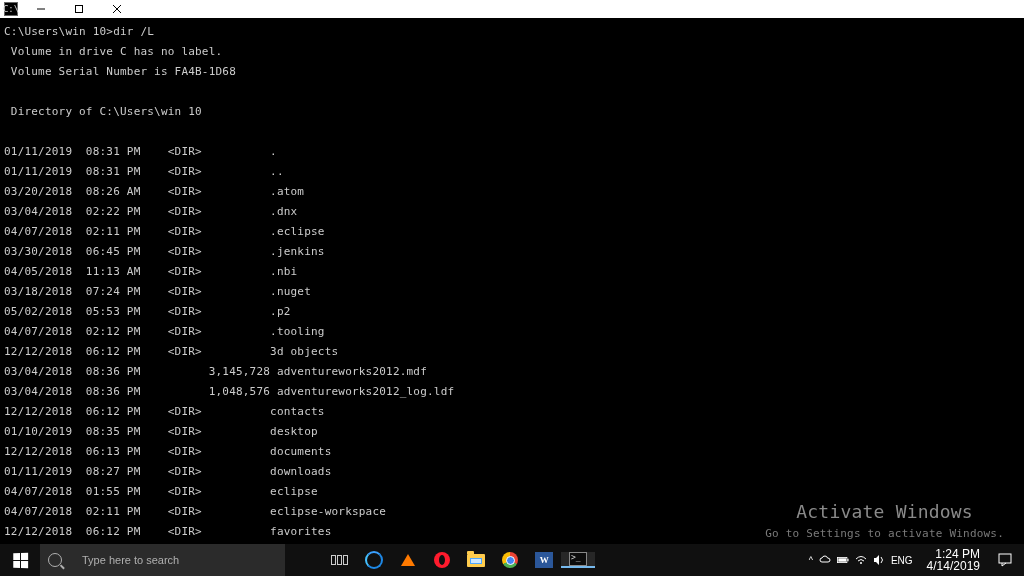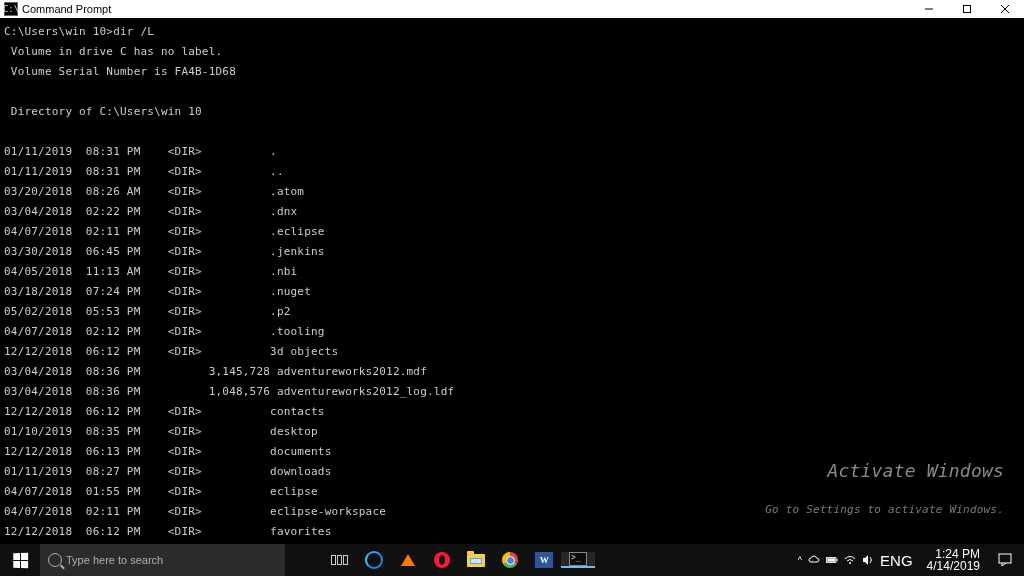--- a/index.html
+++ b/index.html
@@ -9,29 +9,29 @@
   .titlebar { height: 18px; background: #fff; display: flex; align-items: center; padding-left: 4px; font-size: 11px; color: #000; }
   .titlebar .icon { width: 14px; height: 14px; margin-right: 4px; display: inline-flex; align-items: center; justify-content: center; font-size:9px; font-family: Consolas, monospace; background:#000; color:#ccc; border:1px solid #666;}
   .titlebar .title { flex: 1; }
   .titlebar .controls { display: flex; height: 100%; }
   .titlebar .ctrl { width: 38px; display: flex; align-items: center; justify-content: center; font-size: 10px; }
   
   .terminal { flex: 1; background: #000; color: #ccc; font-family: Consolas, "Lucida Console", monospace; font-size: 11px; line-height: 20px; padding: 4px 4px 16px 4px; white-space: pre; overflow: hidden; position: relative; letter-spacing: 0.2px;}
   .prompt-line { display:inline;text-align:center; }
   .cursor { display:inline-block; width:7px; height:2px; background:#ccc; vertical-align: baseline; position:relative; top:1px;}
   
-  .watermark { position: absolute; right: 20px; bottom: 24px; color: #7c7c7c; text-align: right; font-style: italic; }
+  .watermark { position: absolute; right: 20px; bottom: 0; color: #7c7c7c; text-align: center; }
   .watermark .w1 { font-size: 18px; font-weight: 400; color:#8a8a8a;}
-  .watermark .w2 { font-size: 11px; color:#7a7a7a; margin-top:19px;}
+  .watermark .w2 { font-size: 11px; color:#7a7a7a; margin-top:2px;}
   
   .taskbar { height: 32px; background: #101010; display: flex; align-items: stretch; color: #fff; font-size: 11px; position:relative;}
   .tb-left { display:flex; align-items:center; }
   .tb-item { width: 36px; display:flex; align-items:center; justify-content:center; }
   .start { width: 40px; }
-  .searchbox { display:flex; align-items:center; background:#2b2b2b; height:100%; width:245px; padding-left:8px; color:#b0b0b0; gap:4px;}
+  .searchbox { display:flex; align-items:center; background:#2b2b2b; height:100%; width:245px; padding-left:8px; color:#b0b0b0; gap:20px;}
   .searchbox .circ { width:14px; height:14px; border:1.5px solid #b0b0b0; border-radius:50%; position:relative;}
   .searchbox .circ:after { content:""; position:absolute; width:5px; height:1.5px; background:#b0b0b0; transform:rotate(45deg); right:-4px; bottom:-1px;}
   .tb-right { margin-left:auto; display:flex; align-items:center; gap:2px; padding-right:2px;}
   .tray { display:flex; align-items:center; gap:6px; padding:0 6px; font-size:10px; color:#fff;}
   .tray svg, .tray .glyph { width:12px; height:12px; }
   .clock { text-align:right; line-height:12px; font-size:12px; padding:0 6px;}
   .notif { width:34px; display:flex; align-items:center; justify-content:center;}
   .app-icon { width:34px; display:flex; align-items:center; justify-content:center;}
   .app-icon.active { background:#272727; border-bottom:2px solid #76b9ed;}
   .edge-ring { width:18px; height:18px; border-radius:50%; border:2px solid #1e88e5; border-left-color:#44c0ff; border-top-color:#3aa0ff;}
@@ -43,30 +43,29 @@
   .folder:after{content:""; position:absolute; left:3px; right:3px; top:4px; bottom:3px; border:1px solid #4da6ff; background:linear-gradient(#cde8ff,#cde8ff);}  
   .chrome { width:16px; height:16px; border-radius:50%; background:conic-gradient(#ea4335 0 120deg,#4caf50 120deg 240deg,#fbbc05 240deg 360deg); display:flex; align-items:center; justify-content:center;}
   .chrome:after{content:""; width:7px; height:7px; border-radius:50%; background:#4285f4; border:1.5px solid #fff;}
   .word { width:18px; height:16px; background:#2b579a; color:#fff; font-size:9px; font-weight:bold; display:flex; align-items:center; justify-content:center; font-family:"Segoe UI"; letter-spacing:-0.5px;}
   .cmd { width:18px; height:14px; background:#0c0c0c; border:1px solid #888; color:#ccc; font-size:8px; font-family:Consolas,monospace; display:flex; align-items:flex-start; padding-left:1px;}
   .taskview { display:flex; gap:1px;}
   .taskview span{ width:5px; height:10px; border:1px solid #ccc;}
   .winlogo { display:grid; grid-template-columns:7px 7px; grid-template-rows:7px 7px; gap:1px; transform:perspective(40px) rotateY(-8deg);}
   .winlogo span{ background:#fff;}
   .chev { font-size:9px; color:#fff; }
-  .tray .lang { font-size:15px;}
+  .tray .lang { font-size:10px;}
 </style>
 </head>
 <body>
 
 <div class="window">
 
   <div class="titlebar">
     <span class="icon">C:\</span>
-    <span class="title">Command Prompt</span>
     <div class="controls">
       <div class="ctrl">
           <svg width="10" height="10">
             <line x1="1" y1="5" x2="9" y2="5" stroke="#000" stroke-width="1"></line>
           </svg>
         </div>
       <div class="ctrl">
           <svg width="10" height="10">
             <rect x="1.5" y="1.5" width="7" height="7" fill="none" stroke="#000" stroke-width="1"></rect>
           </svg>

